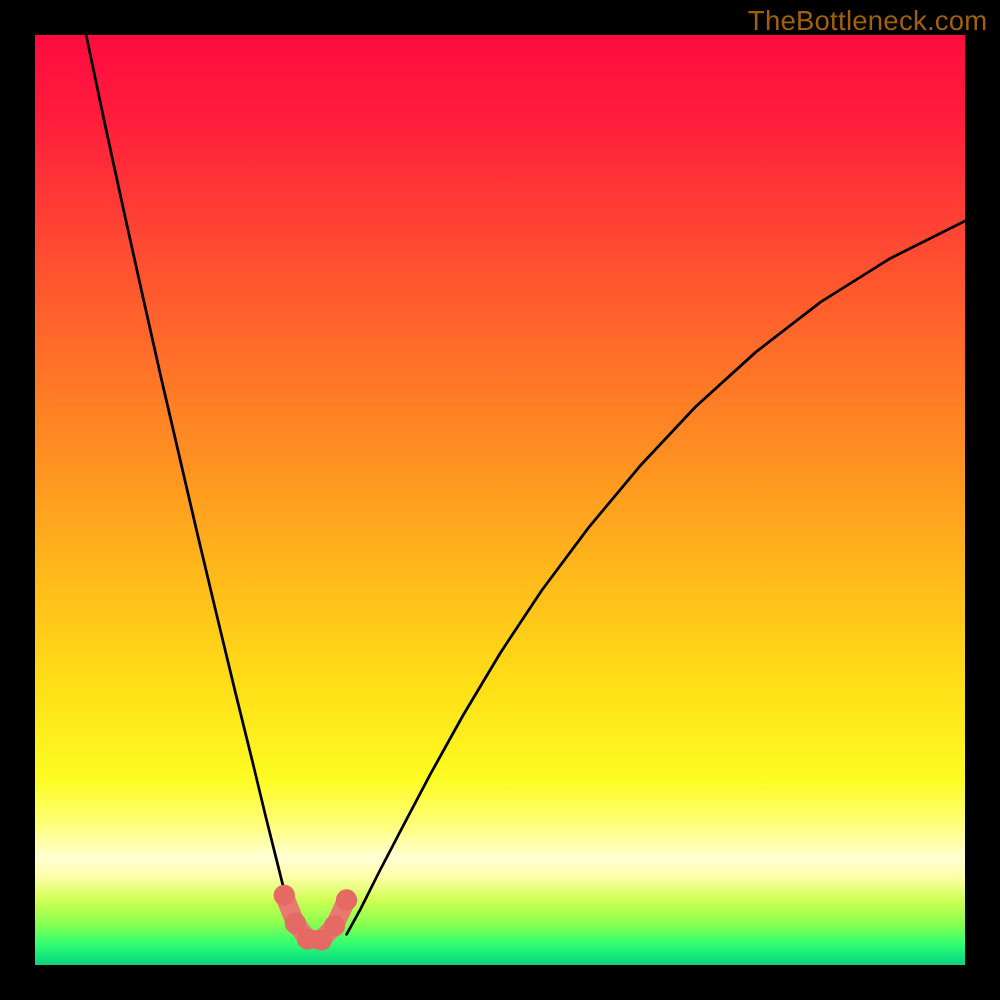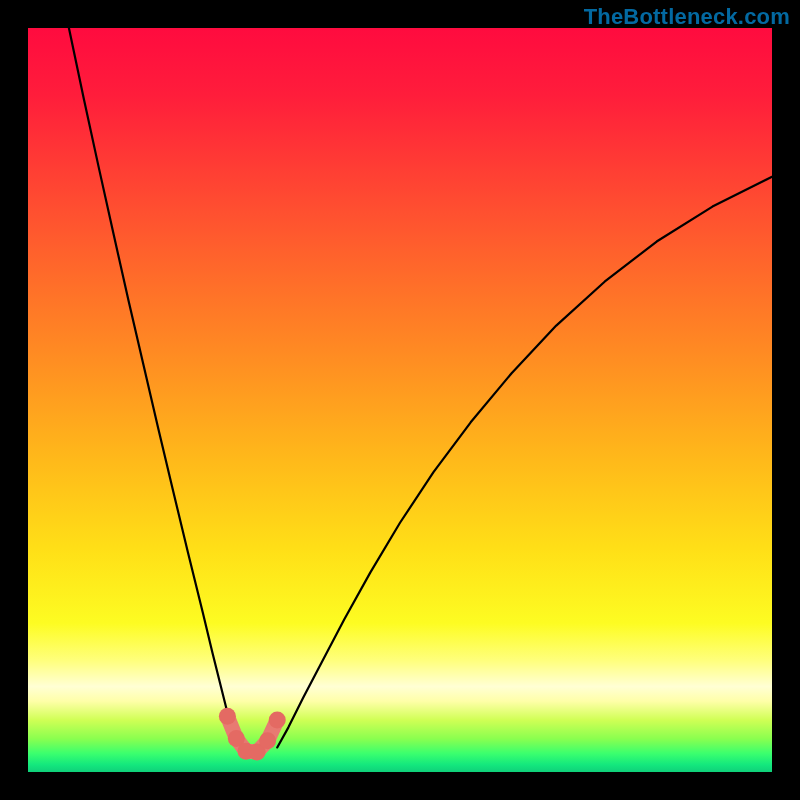--- a/index.html
+++ b/index.html
@@ -16,23 +16,23 @@
     top: 0;
     left: 0;
     width: 800px;
     height: 800px;
     background: #000;
   }
   .watermark {
     position: absolute;
     top: 4px;
     right: 10px;
-    color: #0369a1;
+    color: #a16207;
     font-size: 22px;
-    font-weight: 700;
+    font-weight: 400;
     letter-spacing: 0.2px;
     z-index: 10;
   }
   .plot {
     position: absolute;
     top: 28px;
     left: 28px;
     width: 744px;
     height: 744px;
     overflow: hidden;

